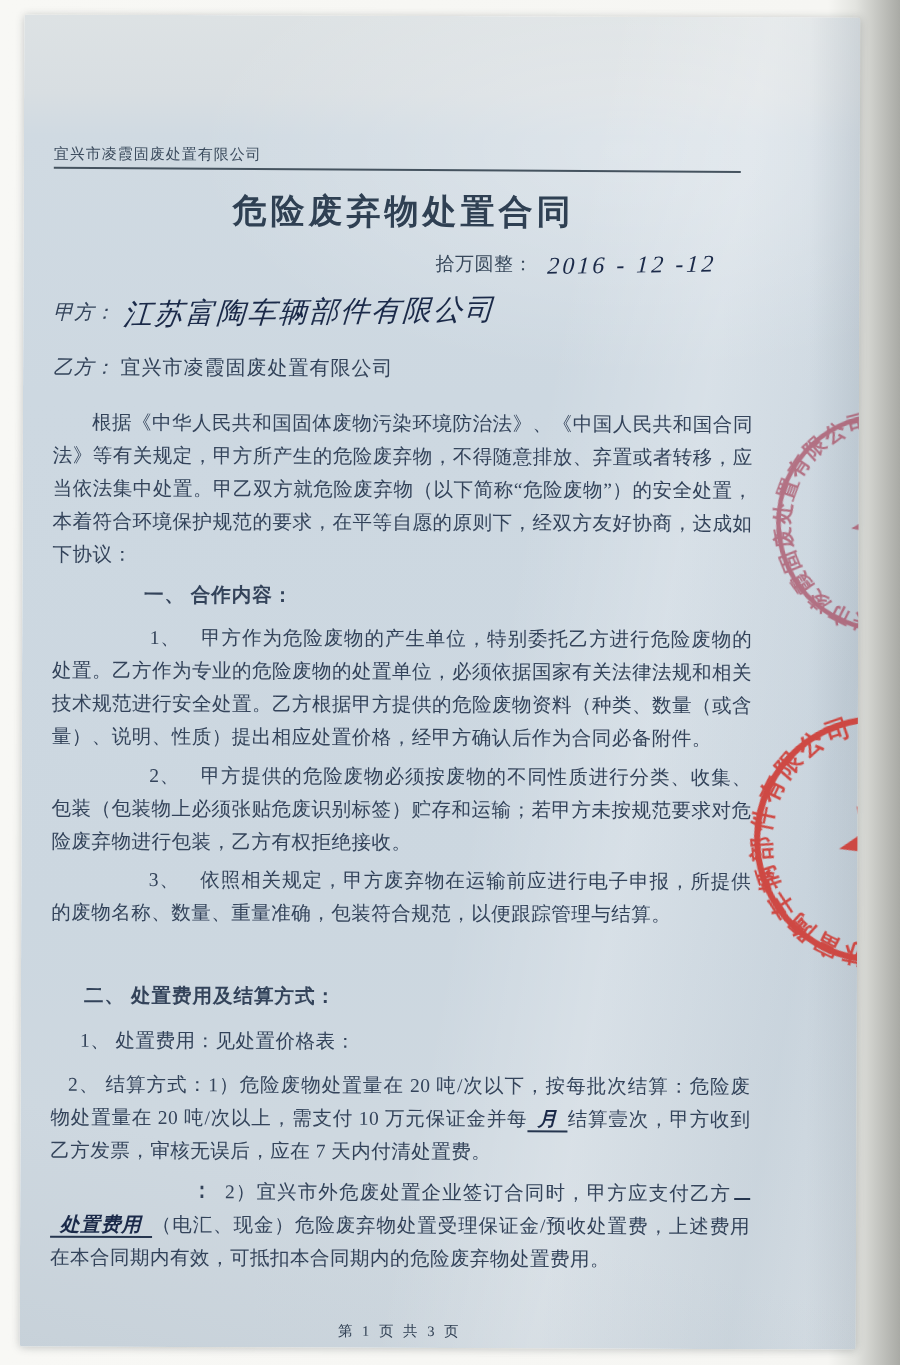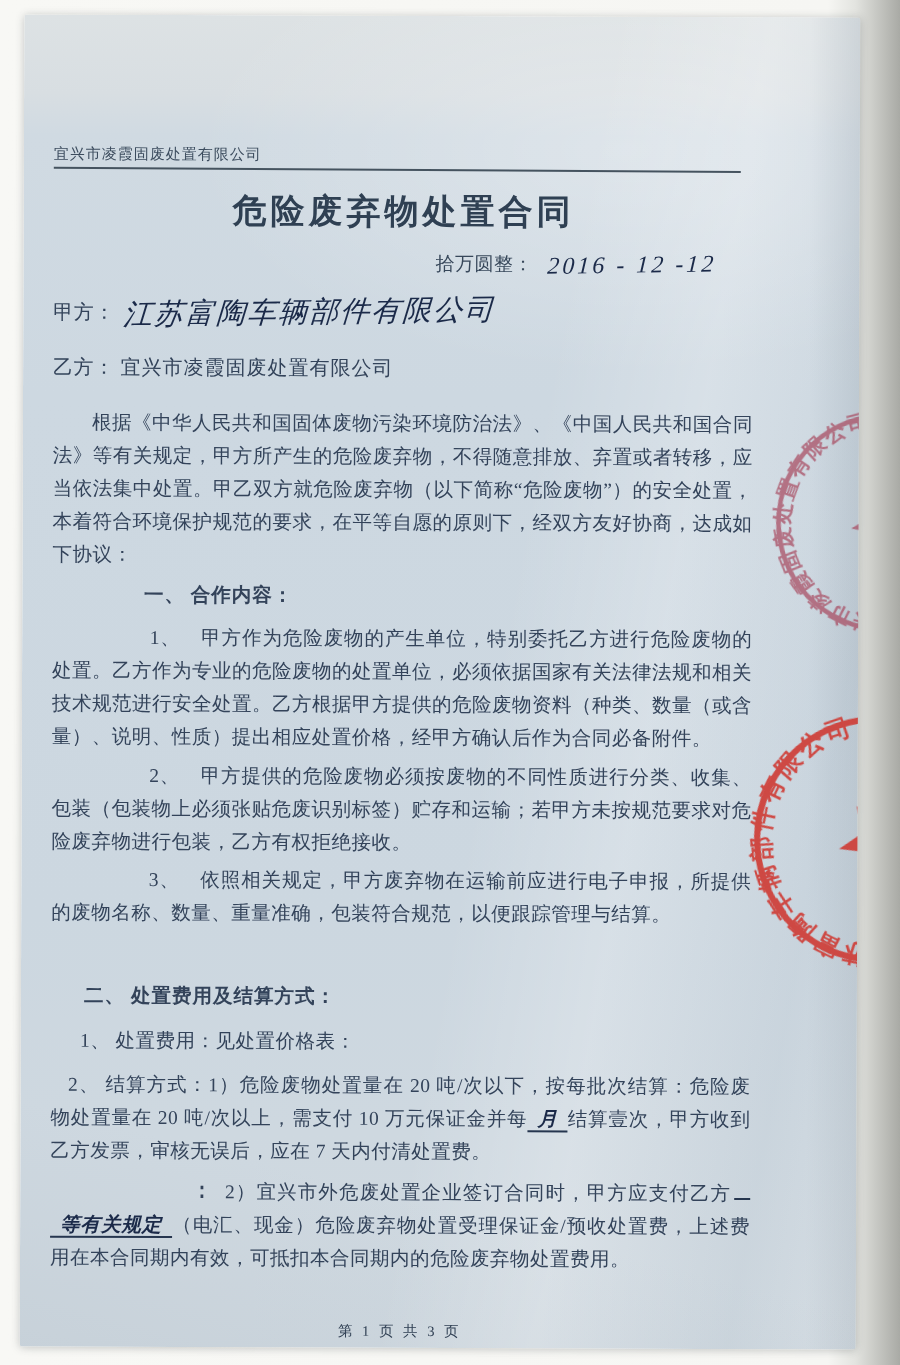--- a/index.html
+++ b/index.html
@@ -85,21 +85,21 @@
     transform: rotate(-1deg) skewX(-4deg);
   }
   .contract-no-value {
     font-size: 24px;
     letter-spacing: 3px;
     margin-left: 14px;
     vertical-align: -2px;
   }
   .party-row { margin-top: 15px; font-size: 20px; line-height: 40px; text-align: left; }
   .party-row.first { margin-top: 13px; }
-  .party-label { color: #33435a; }
+  .party-label { color: #33435a; font-style: italic; }
   .party-a-name {
     font-size: 29px;
     letter-spacing: 2px;
     margin-left: 8px;
     vertical-align: -2px;
   }
   .party-b-name { margin-left: 6px; letter-spacing: 1px; }
   .para { margin: 0; }
   .preamble   { margin-top: 19px; text-indent: 2em; }
   .s1-heading { margin-top: 7px;  text-indent: 4.7em; font-weight: bold; letter-spacing: 1px; }
@@ -190,21 +190,21 @@
       <p class="para clause-1-2">2、　甲方提供的危险废物必须按废物的不同性质进行分类、收集、包装（包装物上必须张贴危废识别标签）贮存和运输；若甲方未按规范要求对危险废弃物进行包装，乙方有权拒绝接收。</p>
 
       <p class="para clause-1-3">3、　依照相关规定，甲方废弃物在运输前应进行电子申报，所提供的废物名称、数量、重量准确，包装符合规范，以便跟踪管理与结算。</p>
 
       <p class="para s2-heading">二、 处置费用及结算方式：</p>
 
       <p class="para item-2-1">1、 处置费用：见处置价格表：</p>
 
       <p class="para item-2-2"><span>2、 结算方式：1）危险废物处置量在 20 吨/次以下，按每批次结算：危险废物处置量在 20 吨/次以上，需支付 10 万元保证金并每</span><span class="fill">月</span><span>结算壹次，甲方收到乙方发票，审核无误后，应在 7 天内付清处置费。</span></p>
 
-      <p class="para item-2-3"><span>∶　2）宜兴市外危废处置企业签订合同时，甲方应支付乙方</span><span class="blank-seg"></span> <span class="fill">等有关规定</span><span>（电汇、现金）危险废弃物处置受理保证金/预收处置费，上述费用在本合同期内有效，可抵扣本合同期内的危险废弃物处置费用。</span></p>
+      <p class="para item-2-3"><span>∶　2）宜兴市外危废处置企业签订合同时，甲方应支付乙方</span><span class="blank-seg"></span> <span class="fill">处置费用</span><span>（电汇、现金）危险废弃物处置受理保证金/预收处置费，上述费用在本合同期内有效，可抵扣本合同期内的危险废弃物处置费用。</span></p>
 
       <div class="page-footer">第 1 页 共 3 页</div>
     </div>
 
     <div class="seal seal-b">
       <svg viewBox="0 0 260 260" width="240" height="240">
         <defs>
           <path id="sealArcB" d="M 26,130 A 104,104 0 0 1 234,130" fill="none"></path>
         </defs>
         <circle cx="130" cy="130" r="116" fill="none" stroke-width="5" stroke="#a84a60"></circle>

